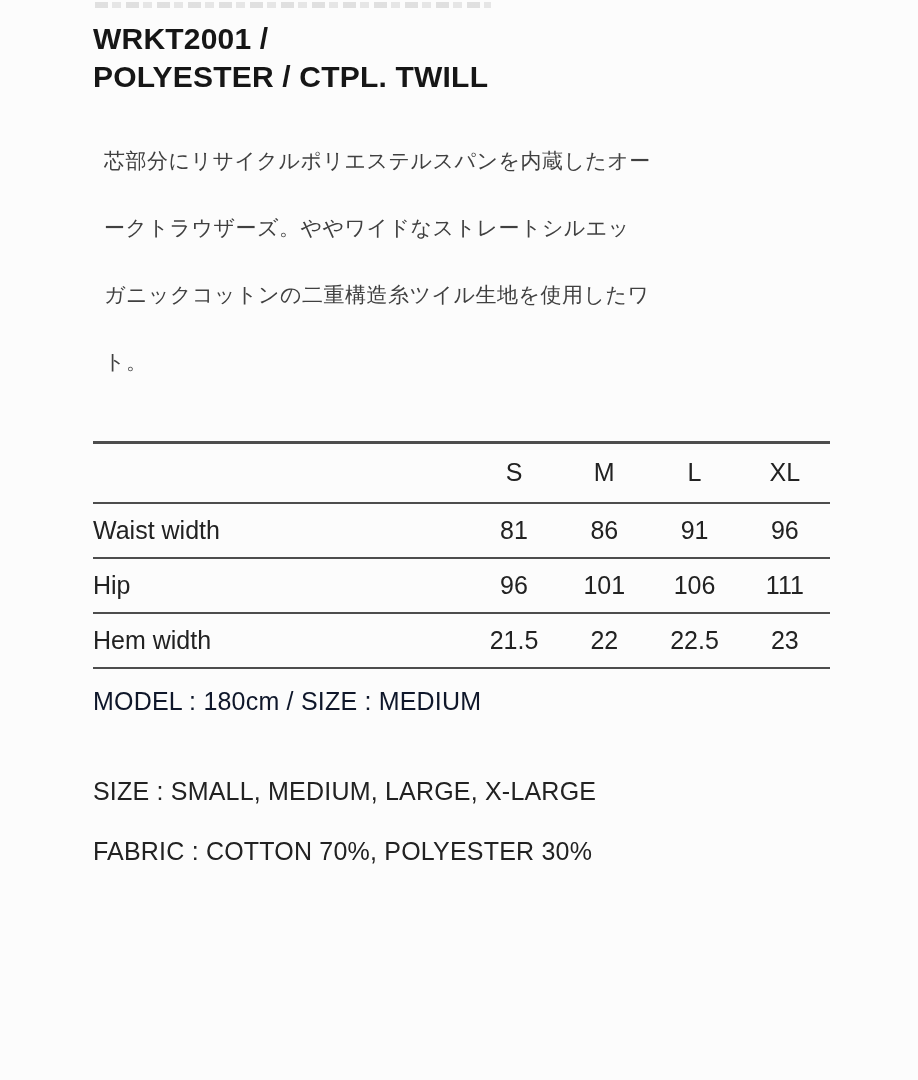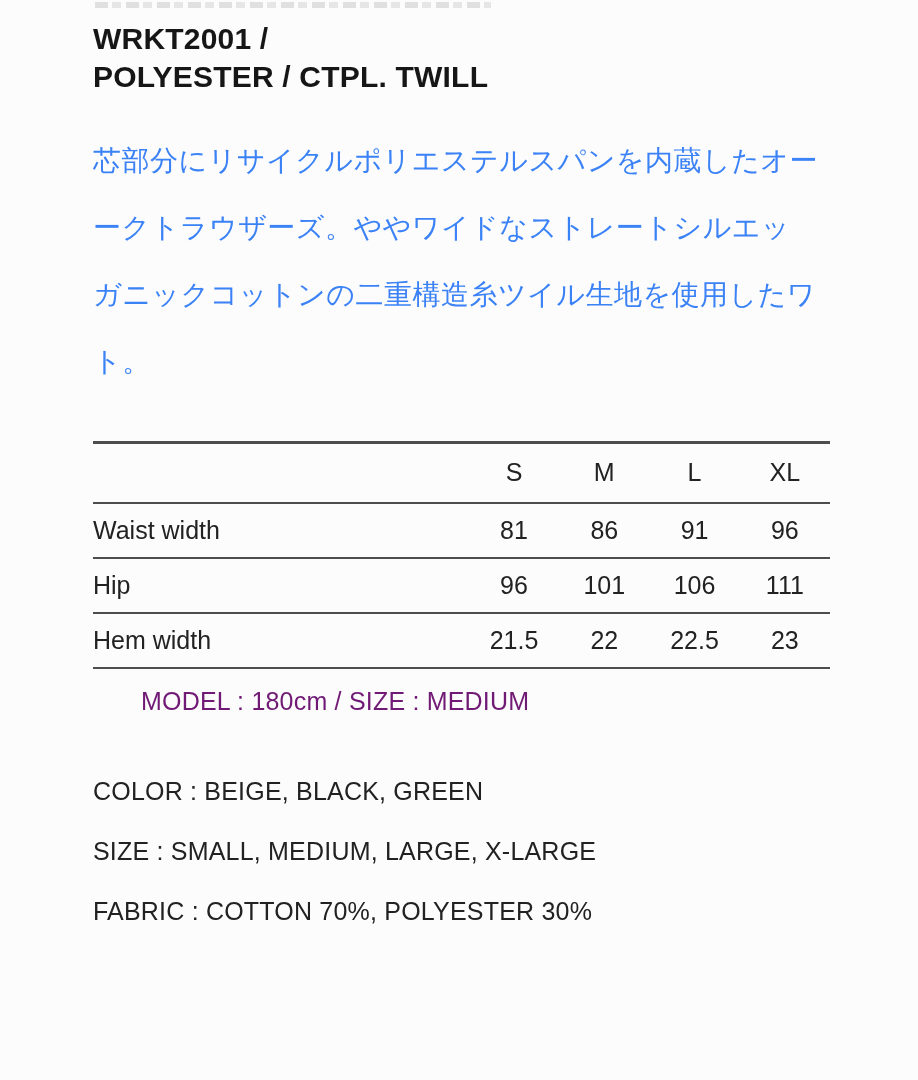--- a/index.html
+++ b/index.html
@@ -27,25 +27,26 @@
     margin-top: 12px;
     font-size: 30px;
     line-height: 38px;
     font-weight: 700;
     color: #161616;
     letter-spacing: .2px;
   }
 
   .description {
     margin-top: 31px;
-    font-size: 28px;
+    font-size: 21px;
     line-height: 67px;
-    color: #3b82f6;
+    color: #404040;
     letter-spacing: .5px;
     white-space: nowrap;
+    margin-left: 11px;
   }
 
   table.size-table {
     margin-top: 46px;
     width: 737px;
     border-collapse: collapse;
     table-layout: fixed;
     font-size: 25px;
     color: #222;
     border-top: 3px solid #4d4d4d;
@@ -64,23 +65,22 @@
     height: 55px;
     text-align: center;
     vertical-align: middle;
     border-bottom: 2px solid #4d4d4d;
   }
   table.size-table td.label { text-align: left; }
 
   .model-note {
     margin-top: 18px;
     font-size: 25px;
-    color: #701a75;
+    color: #0f172a;
     letter-spacing: .2px;
-    margin-left: 48px;
   }
 
   .details { margin-top: 60px; }
   .details .spec-line {
     font-size: 25px;
     line-height: 30px;
     margin-bottom: 30px;
     color: #222;
     letter-spacing: .2px;
   }
@@ -142,18 +142,17 @@
         <td>22</td>
         <td>22.5</td>
         <td>23</td>
       </tr>
     </tbody>
   </table>
 
   <div class="model-note">MODEL : 180cm / SIZE : MEDIUM</div>
 
   <div class="details">
-    <div class="spec-line">COLOR : BEIGE, BLACK, GREEN</div>
     <div class="spec-line">SIZE : SMALL, MEDIUM, LARGE, X-LARGE</div>
     <div class="spec-line">FABRIC : COTTON 70%, POLYESTER 30%</div>
   </div>
 
 </div>
 
 </body></html>

